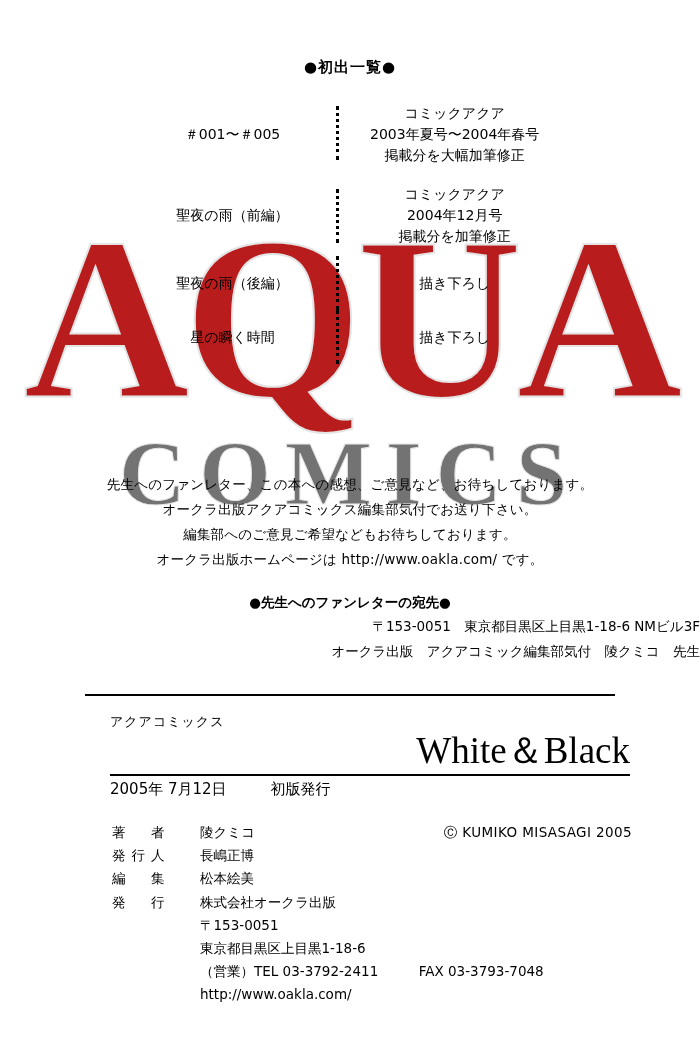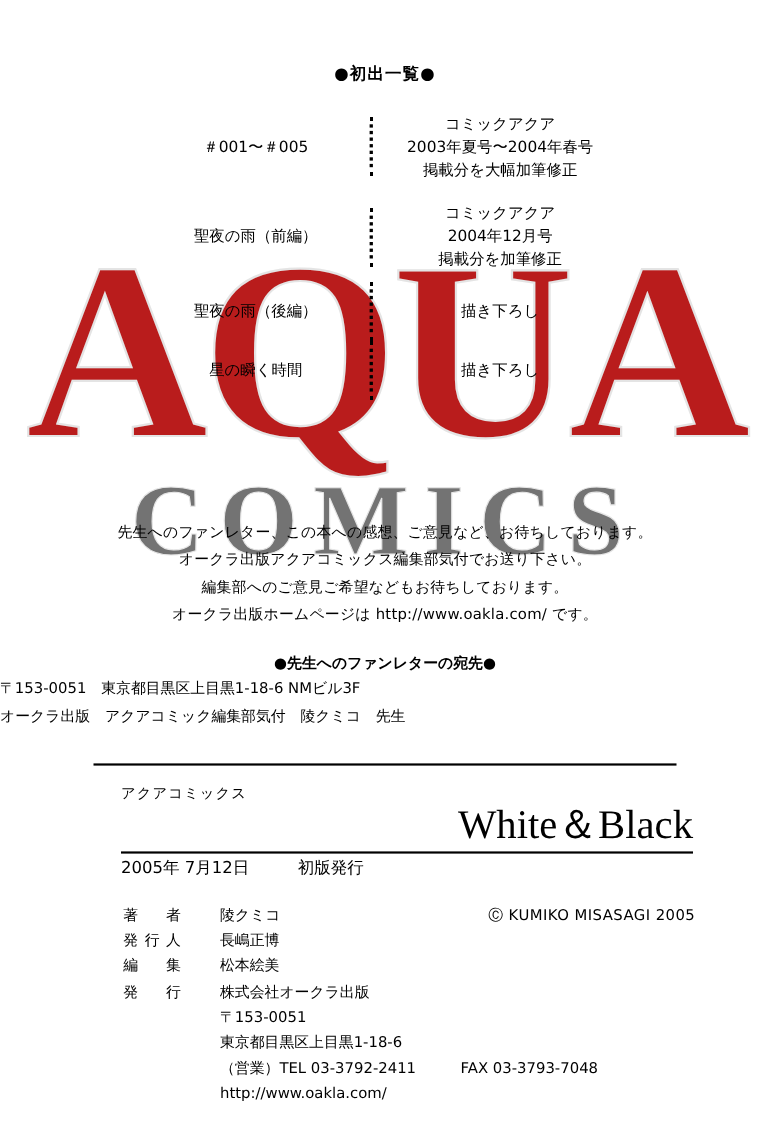--- a/index.html
+++ b/index.html
@@ -104,21 +104,21 @@
     letter-spacing: 0.2px;
   }
 
   .addr-head {
     text-align: center;
     font-size: 13.5px;
     font-weight: bold;
     margin-top: 22px;
   }
   .addr-lines {
-    text-align: left;
+    text-align: right;
     font-size: 13.5px;
     line-height: 1.85;
     margin-top: 2px;
   }
 
   
   .rule {
     width: 530px;
     height: 2px;
     background: #000;

